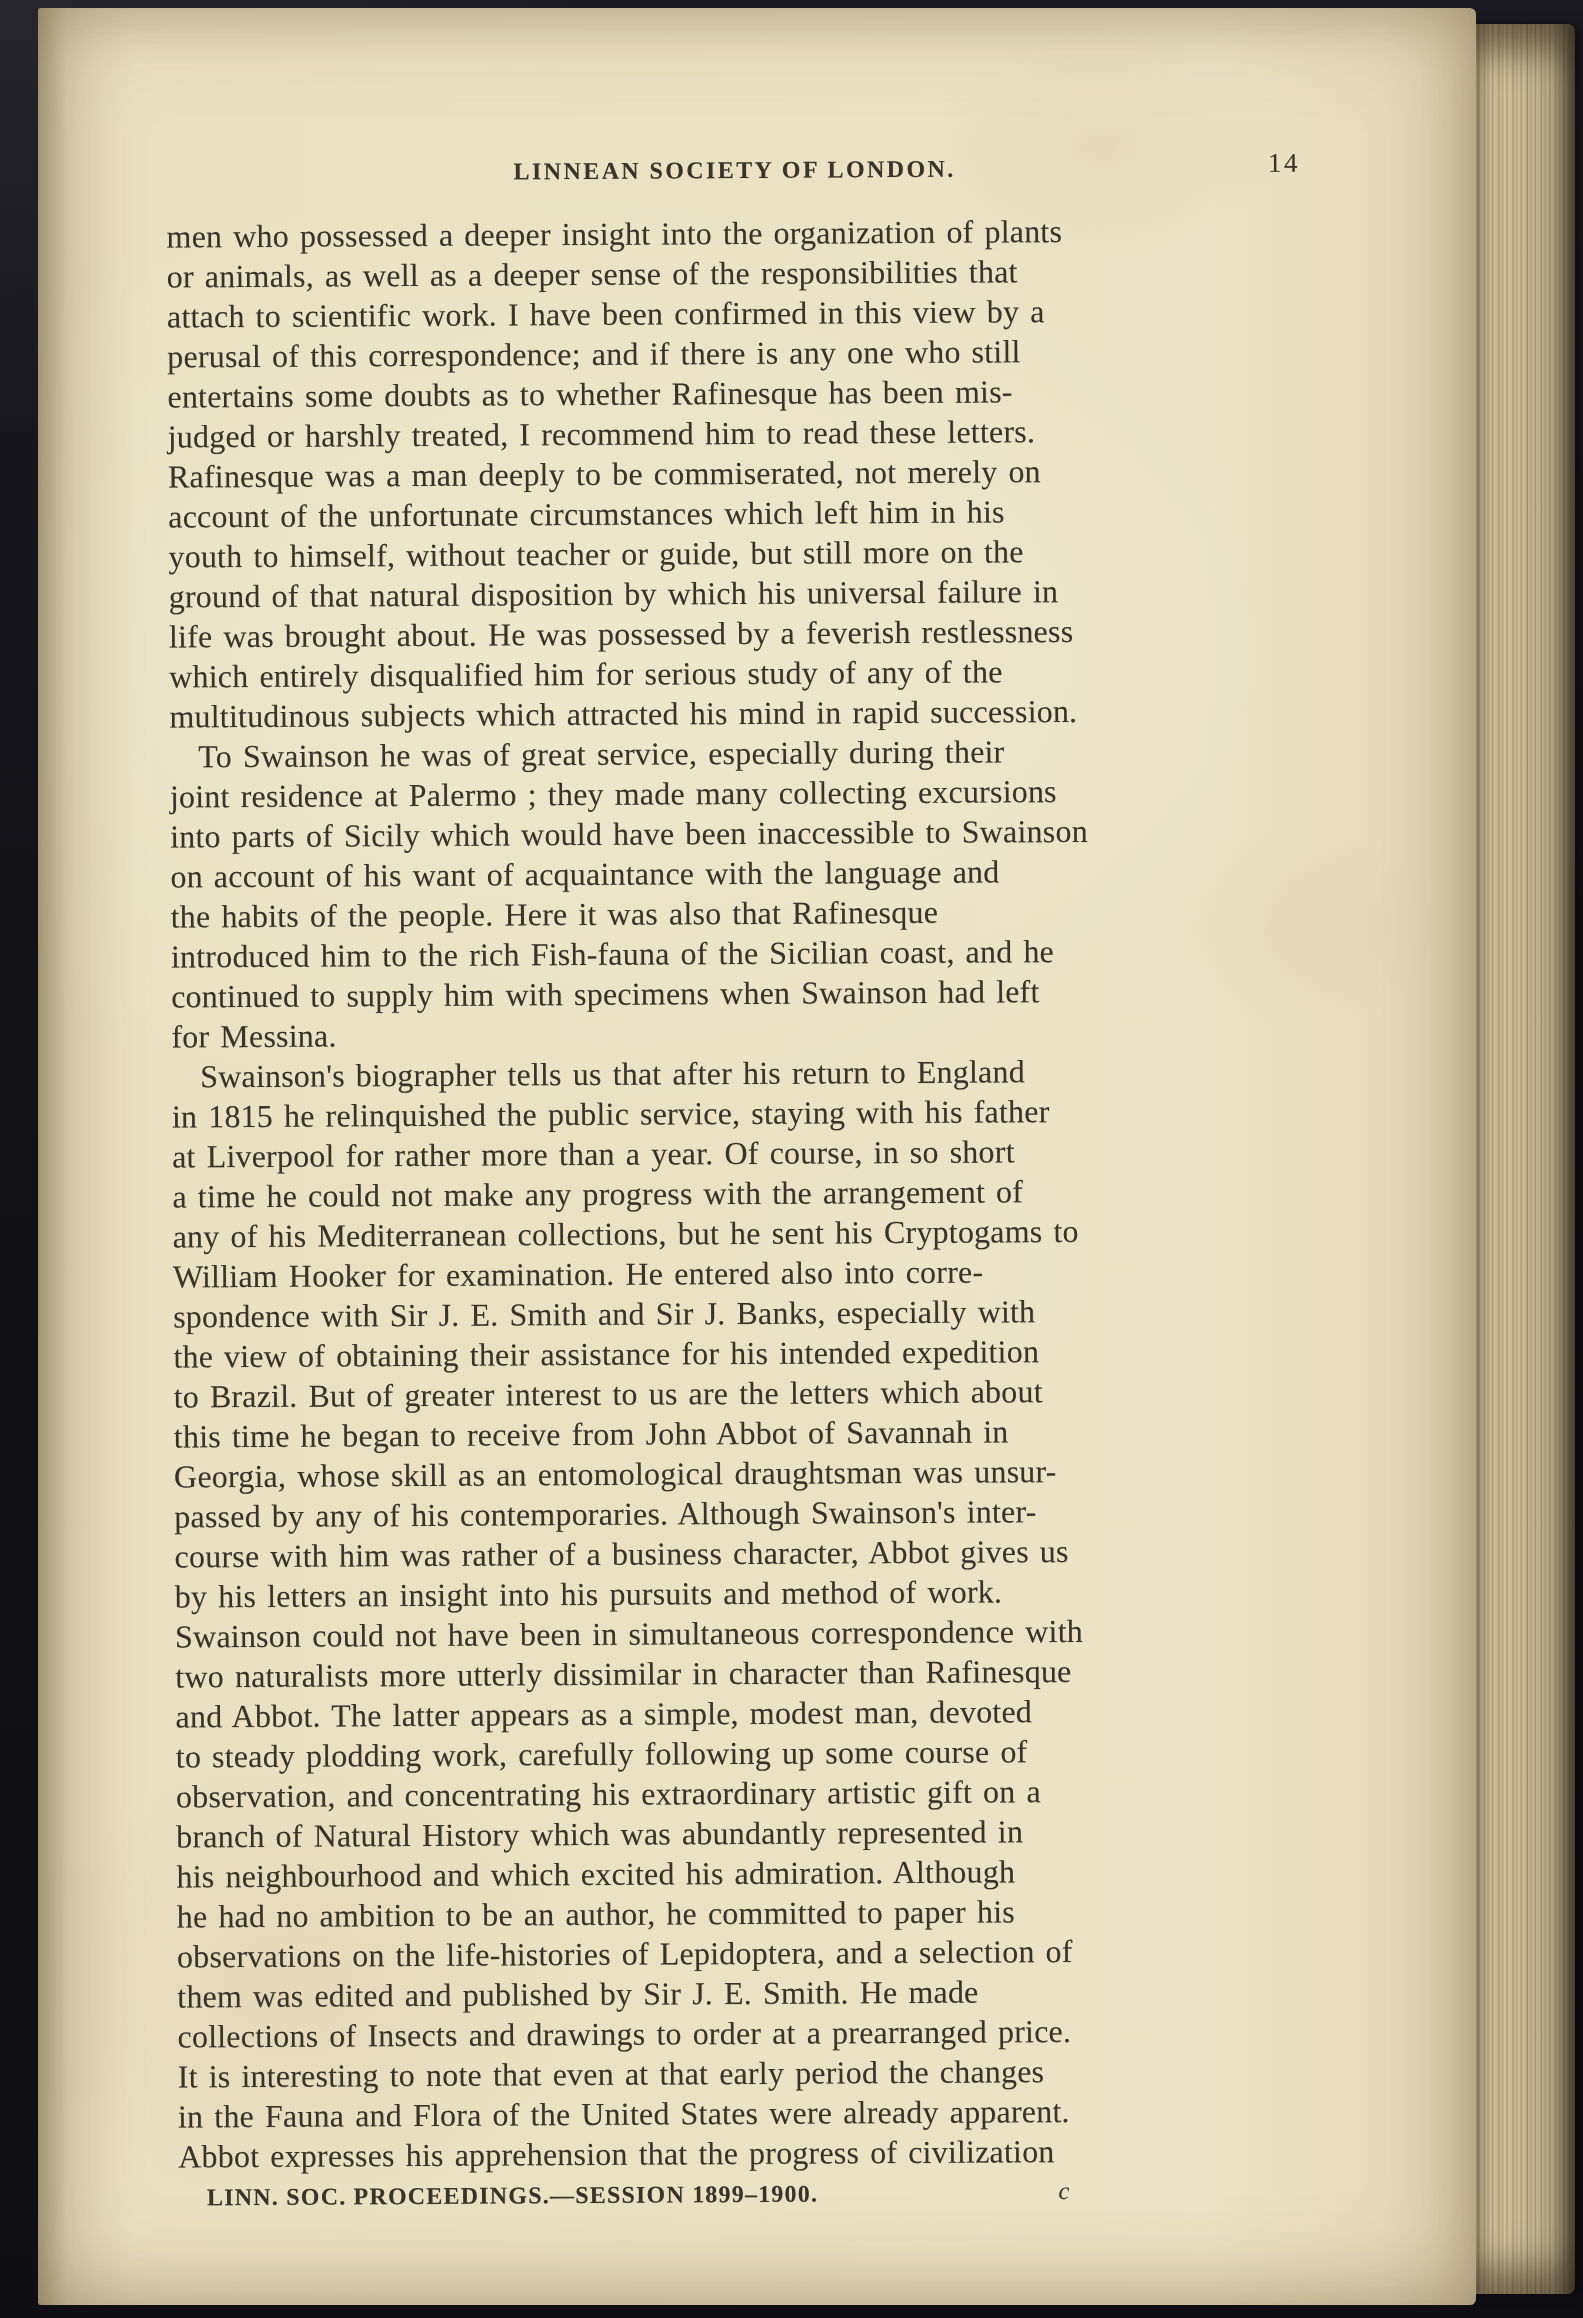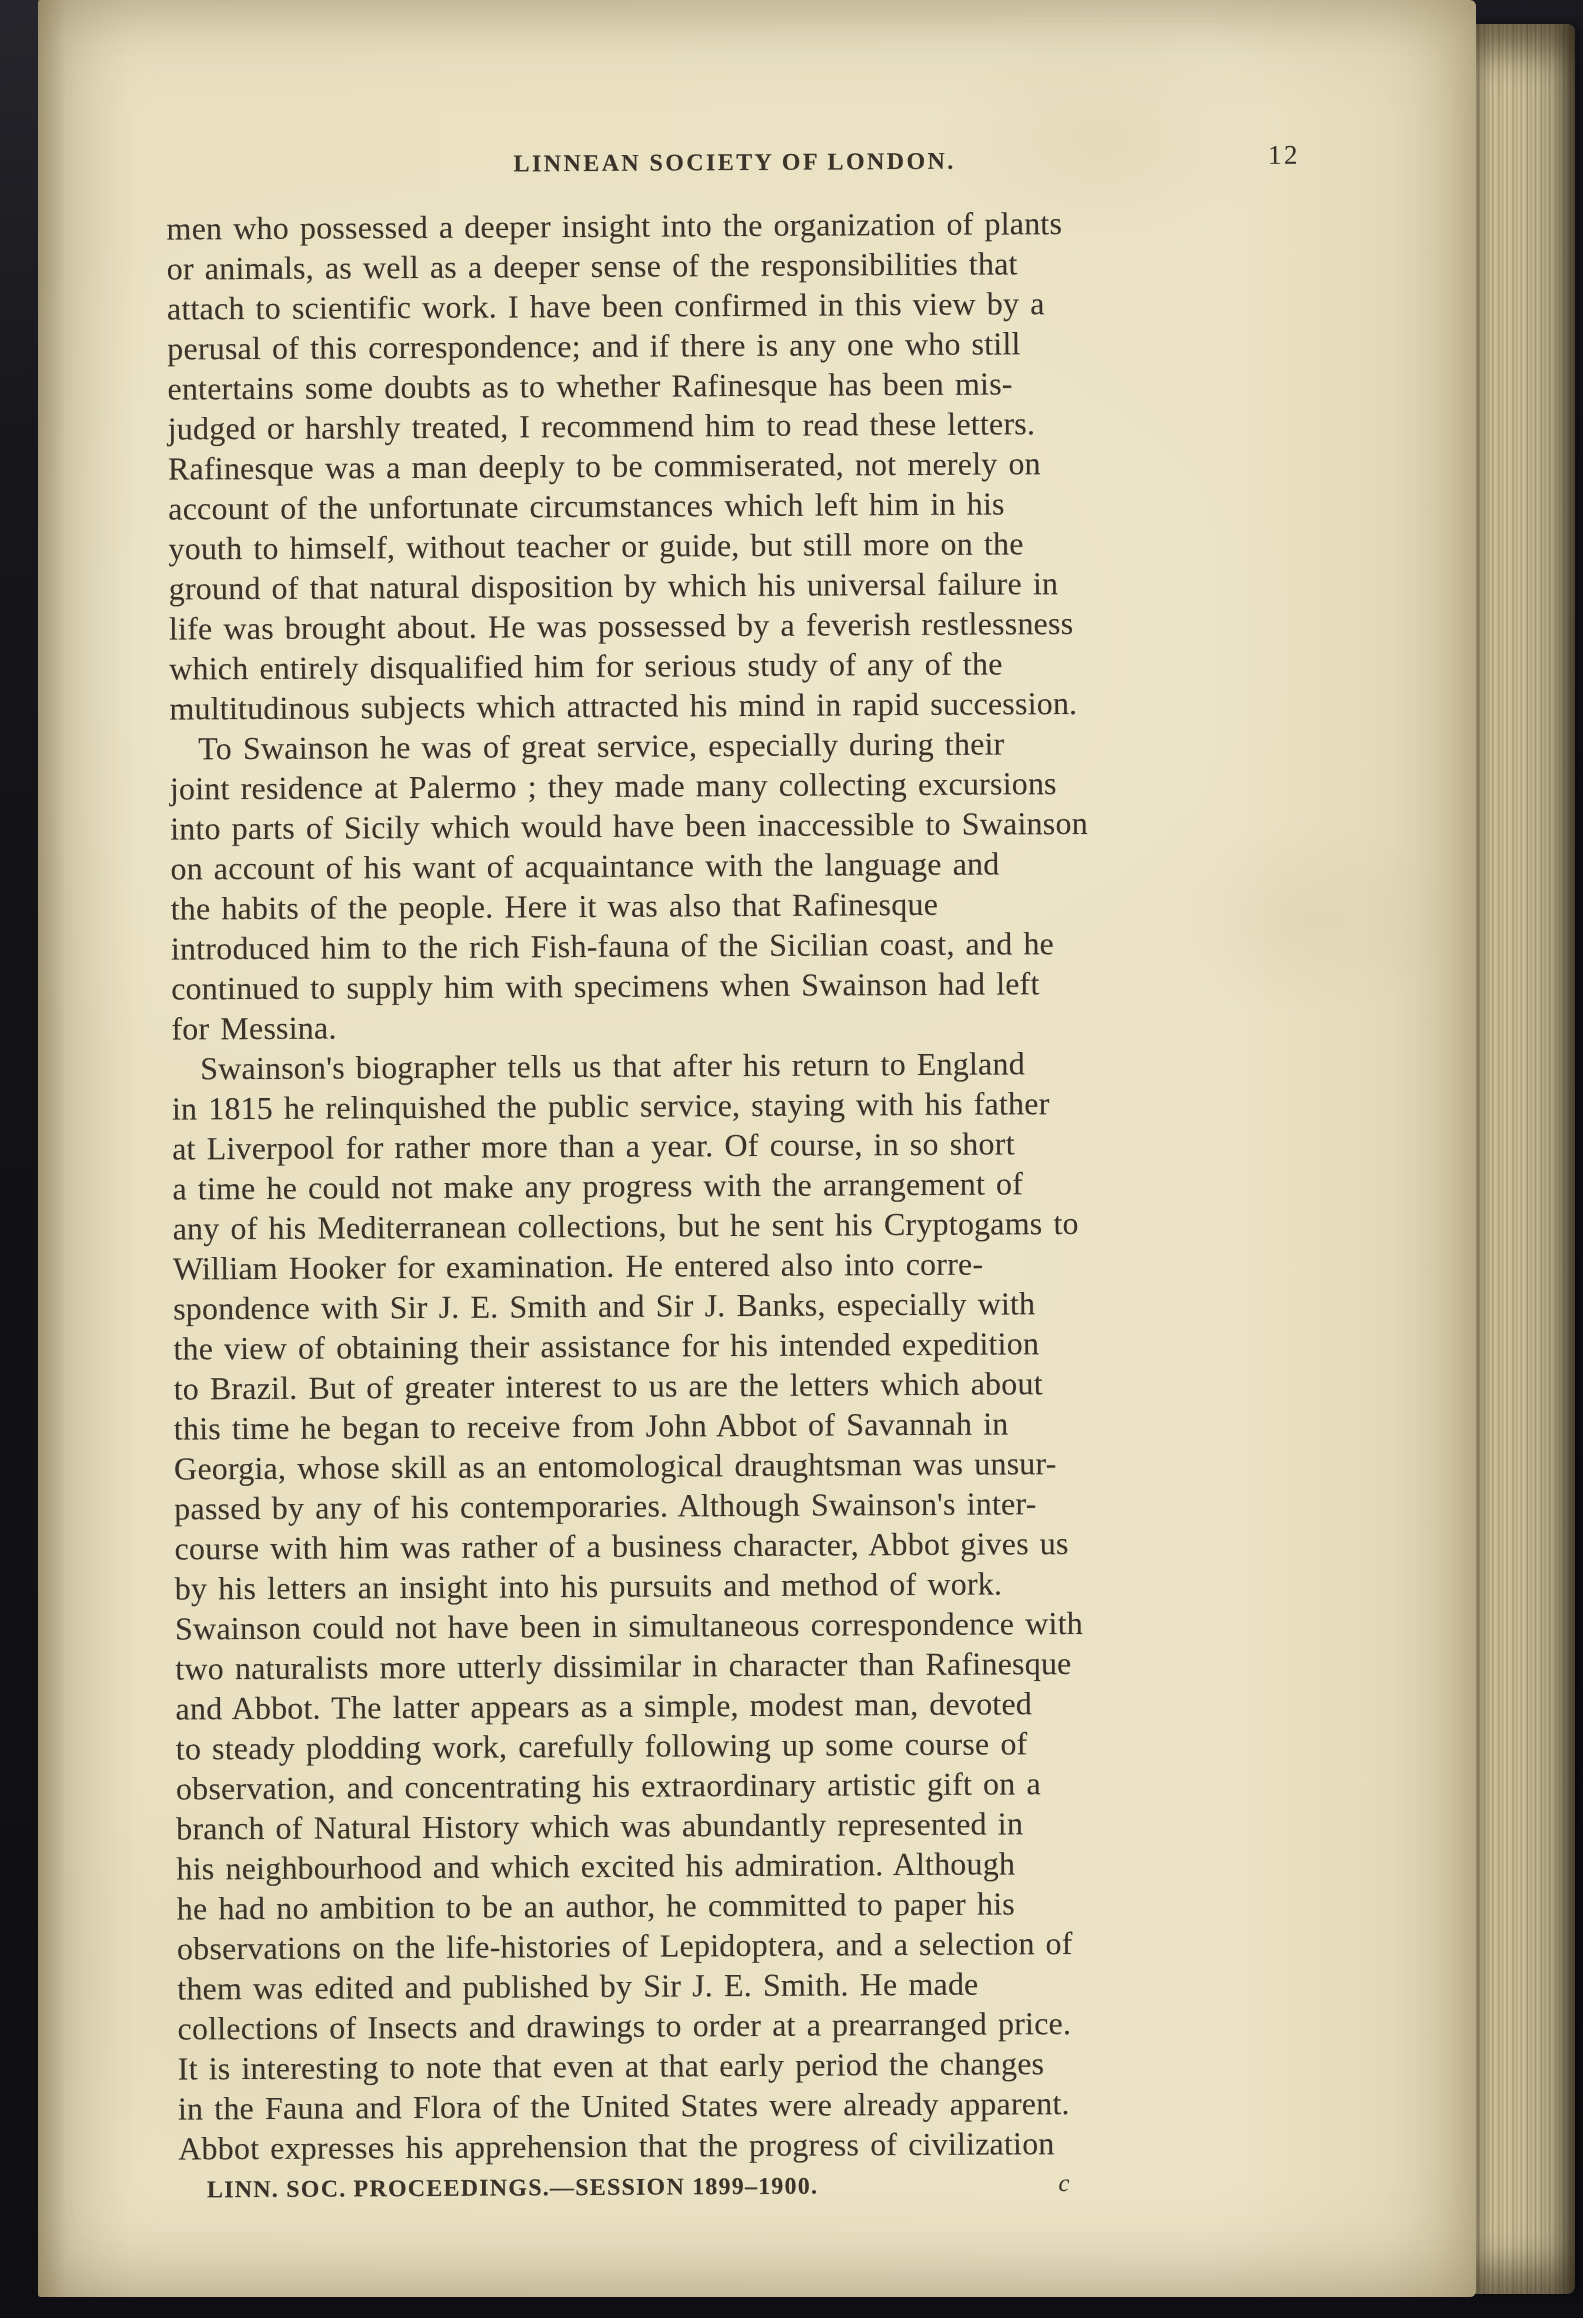--- a/index.html
+++ b/index.html
@@ -26,21 +26,21 @@
         #c2b48b 8.7px, #e0d4ad 10.3px, #b5a77f 12.7px, #d8cba4 14.2px);
     border-radius: 0 8px 8px 0;
     box-shadow:
       inset 0 28px 36px rgba(40,30,15,0.55),
       inset 0 -28px 36px rgba(40,30,15,0.5),
       4.7px 0 11px rgba(0,0,0,0.5);
   }
 
   
   .paper {
-    position: absolute; left: 38px; top: 0; width: 1438px; height: 2297px;
+    position: absolute; left: 38px; top: 8px; width: 1438px; height: 2297px;
     background:
       radial-gradient(1108px 712px at 35% 28%, rgba(255,252,238,0.20), transparent 70%),
       linear-gradient(90deg, #b9ad8c 0px, #ddd3b3 28.5px, #eae1c2 95px, #ece3c6 1172px, #e5dbbb 1346px, #d9cdaa 1438px),
       var(--paper, #e9dfc0);
     background-color: var(--paper, #e9dfc0);
     box-shadow:
       inset 0 0 103px rgba(102,82,48,0.28),
       inset 0 -19px 55px rgba(102,82,48,0.18),
       inset 0 19px 40px rgba(102,82,48,0.14);
     border-radius: 2.4px 6.3px 6.3px 2.4px;
@@ -98,21 +98,21 @@
 
   <div class="page-stack"></div>
 
   <div class="paper">
     <div class="paper-grain"></div>
 
     <div class="content">
 
       <div class="page-header">
         <span class="running-title">LINNEAN SOCIETY OF LONDON.</span>
-        <span class="page-number">12</span>
+        <span class="page-number">14</span>
       </div>
 
       <div class="page-body">
         <p class="para">men who possessed a deeper insight into the organization of plants
 or animals, as well as a deeper sense of the responsibilities that
 attach to scientific work.  I have been confirmed in this view by a
 perusal of this correspondence; and if there is any one who still
 entertains some doubts as to whether Rafinesque has been mis-
 judged or harshly treated, I recommend him to read these letters.
 Rafinesque was a man deeply to be commiserated, not merely on

